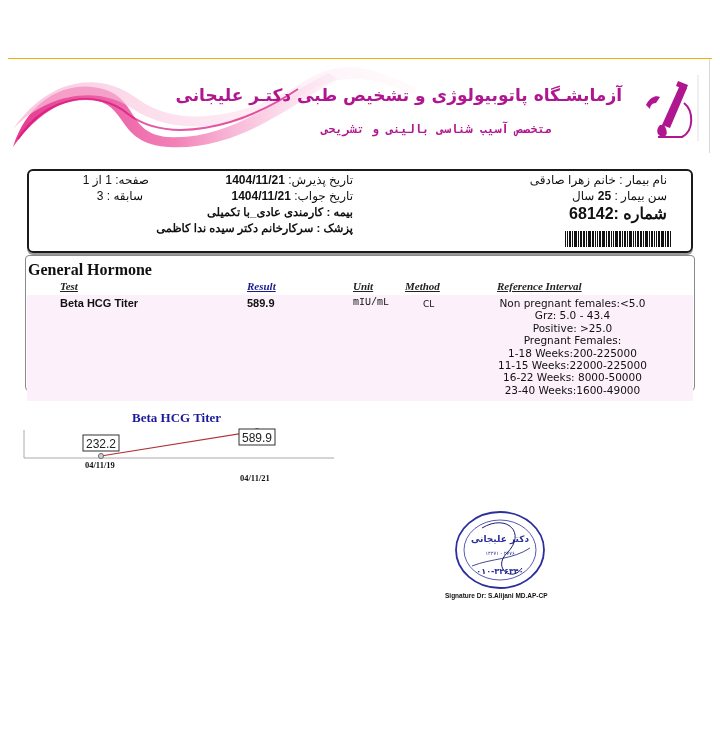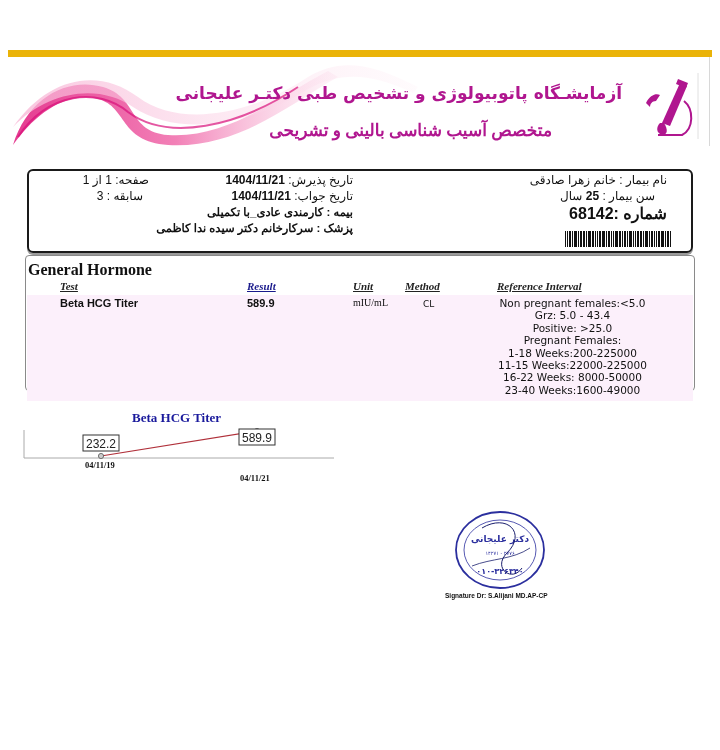--- a/index.html
+++ b/index.html
@@ -1,27 +1,27 @@
 <!DOCTYPE html>
 <html><head>
 <meta charset="utf-8">
 <style>
   * { box-sizing: border-box; margin: 0; padding: 0; }
   html, body { width: 720px; height: 750px; background: #ffffff; overflow: hidden; }
   body { position: relative; font-family: "Liberation Sans", sans-serif; color: #111; }
 
   
-  .banner { position: absolute; left: 8px; top: 50px; width: 704px; height: 96px;
-            border-top: 7px solid #eab308; overflow: hidden; }
+  .banner { position: absolute; left: 8px; top: 58px; width: 704px; height: 96px;
+            border-top: 1px solid #eab308; overflow: hidden; }
   .banner-divider { position: absolute; right: 2px; top: 0; width: 1px; height: 94px; background: #d8d8d8; }
   .ribbon { position: absolute; left: 0; top: 0; width: 420px; height: 96px; }
   .lab-title { position: absolute; right: 90px; top: 26px; direction: rtl;
                font-family: "DejaVu Sans", sans-serif; font-weight: bold; font-size: 17px; color: #b0168f; white-space: nowrap; }
   .lab-subtitle { position: absolute; right: 160px; top: 63px; direction: rtl;
-                  font-family: Liberation Serif, serif; font-weight: bold; font-size: 17px; color: #b0168f; white-space: nowrap; }
+                  font-family: Liberation Mono, monospace; font-weight: bold; font-size: 12px; color: #b0168f; white-space: nowrap; }
   .logo { position: absolute; right: 12px; top: 16px; width: 60px; height: 66px; }
 
   
   .info-box { position: absolute; left: 27px; top: 169px; width: 666px; height: 84px;
               border: 2px solid #1a1a1a; border-radius: 6px; box-shadow: 0 2px 0 #9a9a9a; }
   .info-text { position: absolute; font-size: 12px; white-space: nowrap; direction: rtl; }
   .info-text b { font-weight: bold; }
   .barcode { position: absolute; right: 20px; top: 60px; height: 16px; display: flex; align-items: stretch; }
   .barcode span { display: block; background: #111; margin-left: 1px; }
 
@@ -80,21 +80,21 @@
     <line x1="58" y1="0" x2="58" y2="66" stroke="#e0e0e0" stroke-width="1"></line>
   </svg>
   <div class="banner-divider"></div>
 </div>
 
 <div class="info-box">
 
   <div class="info-text" style="right:24px; top:2px;">
     <span>نام بیمار :</span> <span>خانم زهرا صادقی</span>
   </div>
-  <div class="info-text" style="right:36px; top:18px;text-align:center;">
+  <div class="info-text" style="right:24px; top:18px;text-align:center;">
     <span>سن بیمار :</span> <b>25</b> <span>سال</span>
   </div>
   <div class="info-text" style="right:24px; top:33px; font-size:16px; font-weight:bold;">
     <span>شماره :</span><span>68142</span>
   </div>
   <div class="barcode" id="barcode">
       <span style="width: 1px;"></span>
       <span style="width: 1px;"></span>
       <span style="width: 2px;"></span>
       <span style="width: 1px;"></span>
@@ -161,21 +161,21 @@
   <div class="section-title">General Hormone</div>
   <div class="col-head" style="left:34px;">Test</div>
   <div class="col-head blue" style="left:221px;">Result</div>
   <div class="col-head" style="left:327px;">Unit</div>
   <div class="col-head" style="left:379px;">Method</div>
   <div class="col-head" style="left:471px;">Reference Interval</div>
 
   <div class="result-row">
     <div class="cell bold" style="left:33px;">Beta HCG Titer</div>
     <div class="cell bold" style="left:220px;">589.9</div>
-    <div class="cell" style="left:326px; font-family:Liberation Serif, serif; font-size:10px;">mIU/mL</div>
+    <div class="cell" style="left:326px; font-family:Liberation Mono, monospace; font-size:10px;">mIU/mL</div>
     <div class="cell small" style="left:378px; font-family:'DejaVu Sans',sans-serif;">CL</div>
     <div class="ref-list">
       <div>Non pregnant females:&lt;5.0</div>
       <div>Grz: 5.0 - 43.4</div>
       <div>Positive: &gt;25.0</div>
       <div>Pregnant Females:</div>
       <div>1-18 Weeks:200-225000</div>
       <div>11-15 Weeks:22000-225000</div>
       <div>16-22 Weeks: 8000-50000</div>
       <div>23-40 Weeks:1600-49000</div>

